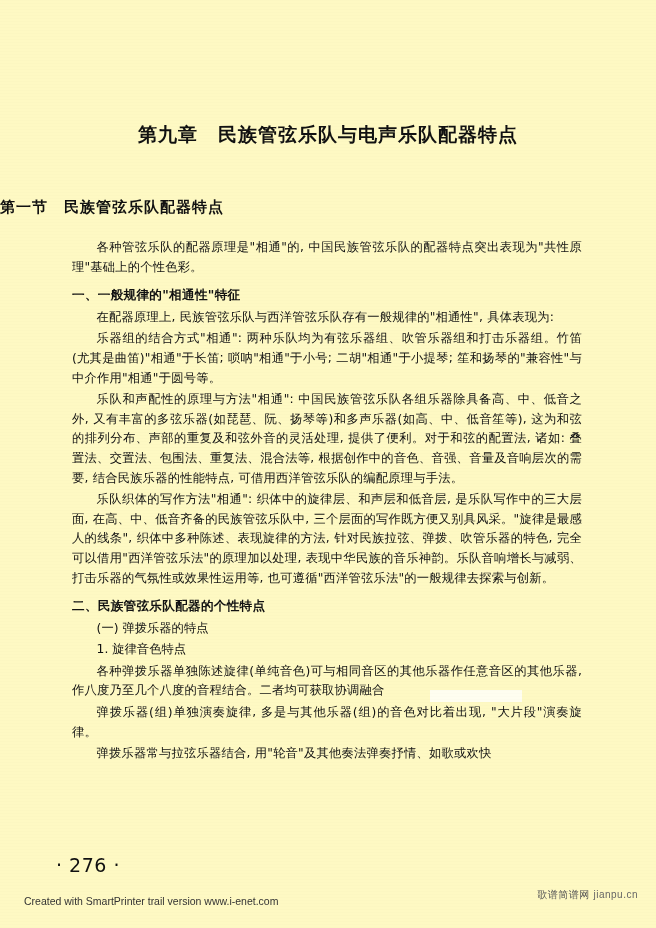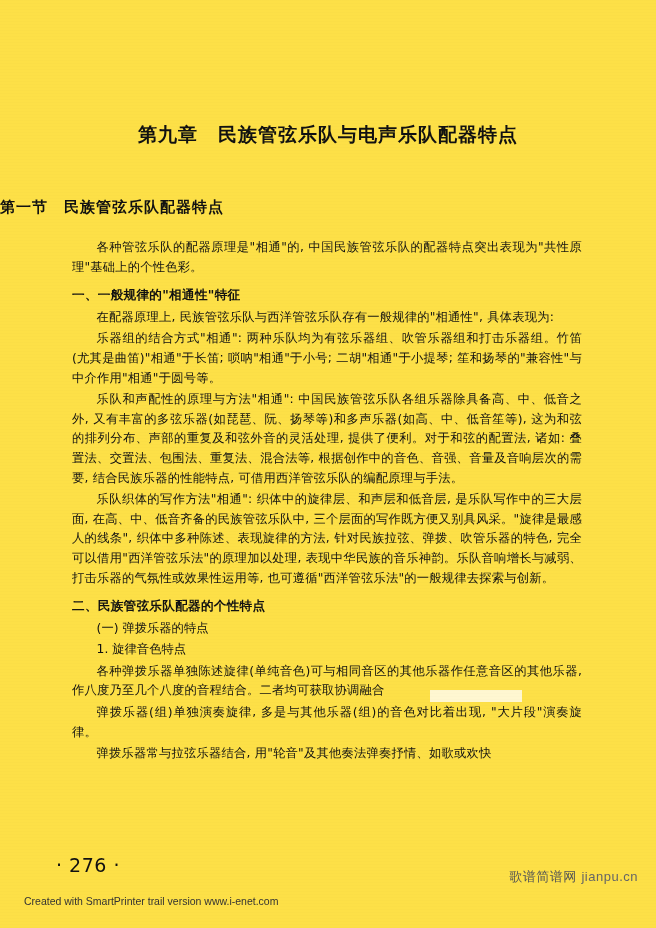--- a/index.html
+++ b/index.html
@@ -13,21 +13,21 @@
     position: relative;
     font-family: "DejaVu Sans", sans-serif;
     color: #111111;
     overflow: hidden;
   }
   .page {
     position: absolute;
     left: 0; top: 0;
     width: 656px;
     height: 928px;
-    background: #fde047;
+    background: #fef9c3;
   }
   .chapter-title {
     position: absolute;
     left: 0;
     top: 122px;
     width: 656px;
     text-align: center;
     font-size: 19px;
     font-weight: bold;
     letter-spacing: 1px;
@@ -84,22 +84,22 @@
     position: absolute;
     left: 24px;
     top: 895px;
     font-size: 10.5px;
     color: #333;
     font-family: "Liberation Sans", sans-serif;
   }
   .watermark {
     position: absolute;
     right: 18px;
-    top: 868px;
-    font-size: 13px;
+    top: 888px;
+    font-size: 10px;
     color: #555;
     letter-spacing: 0.5px;
   }
   .watermark .site {
     font-family: "Liberation Sans", sans-serif;
     color: #666;
   }
   .noise {
     position: absolute;
     left: 0; top: 0;

